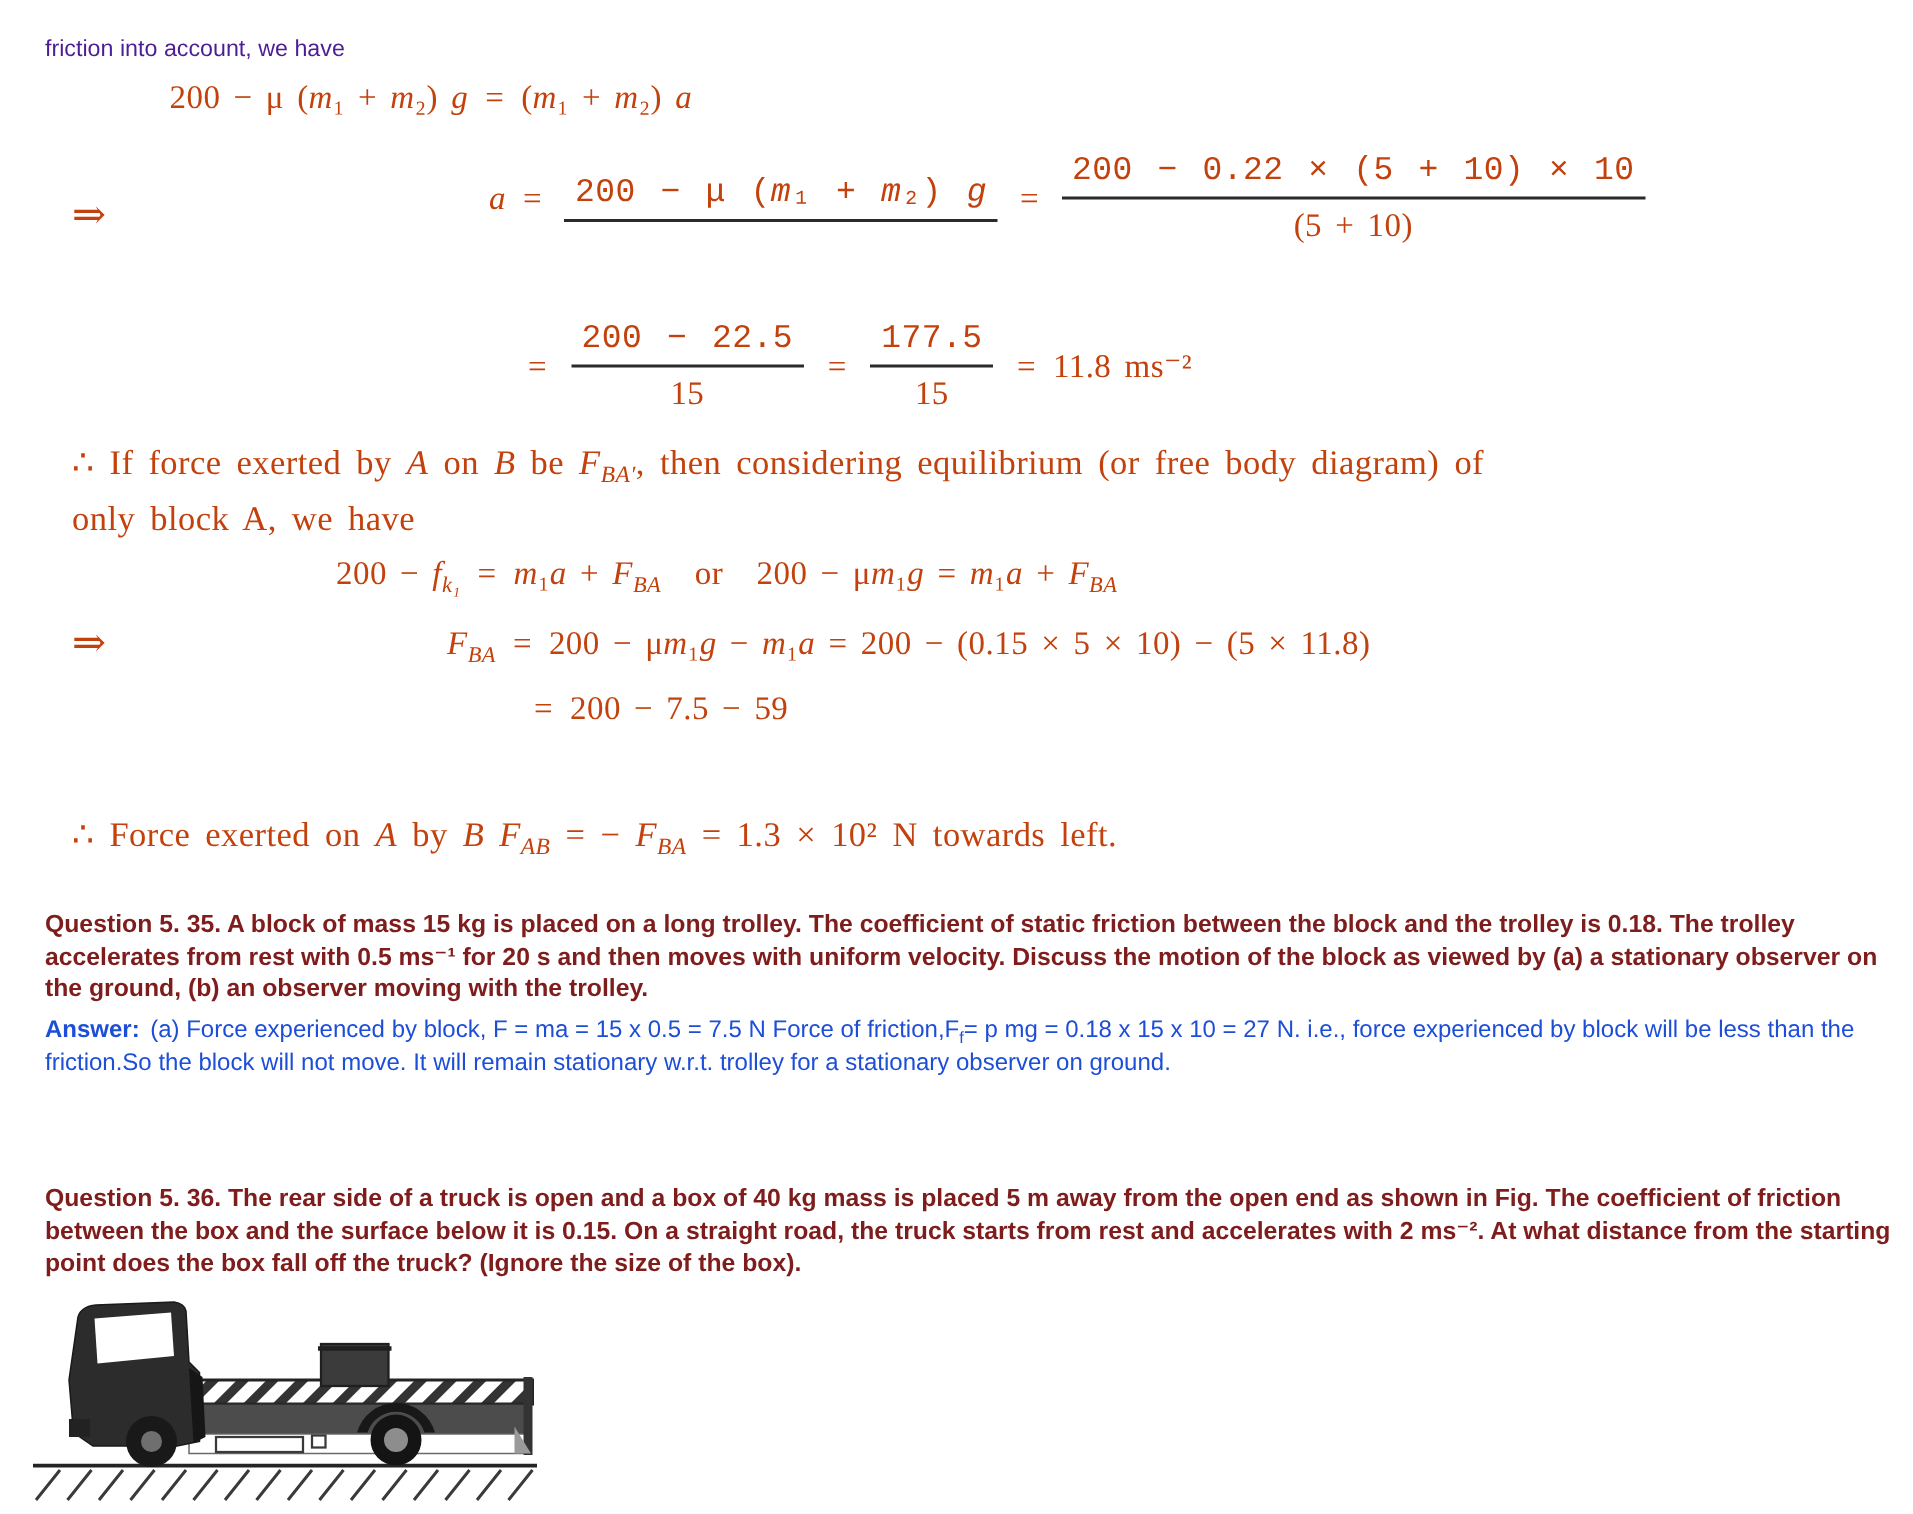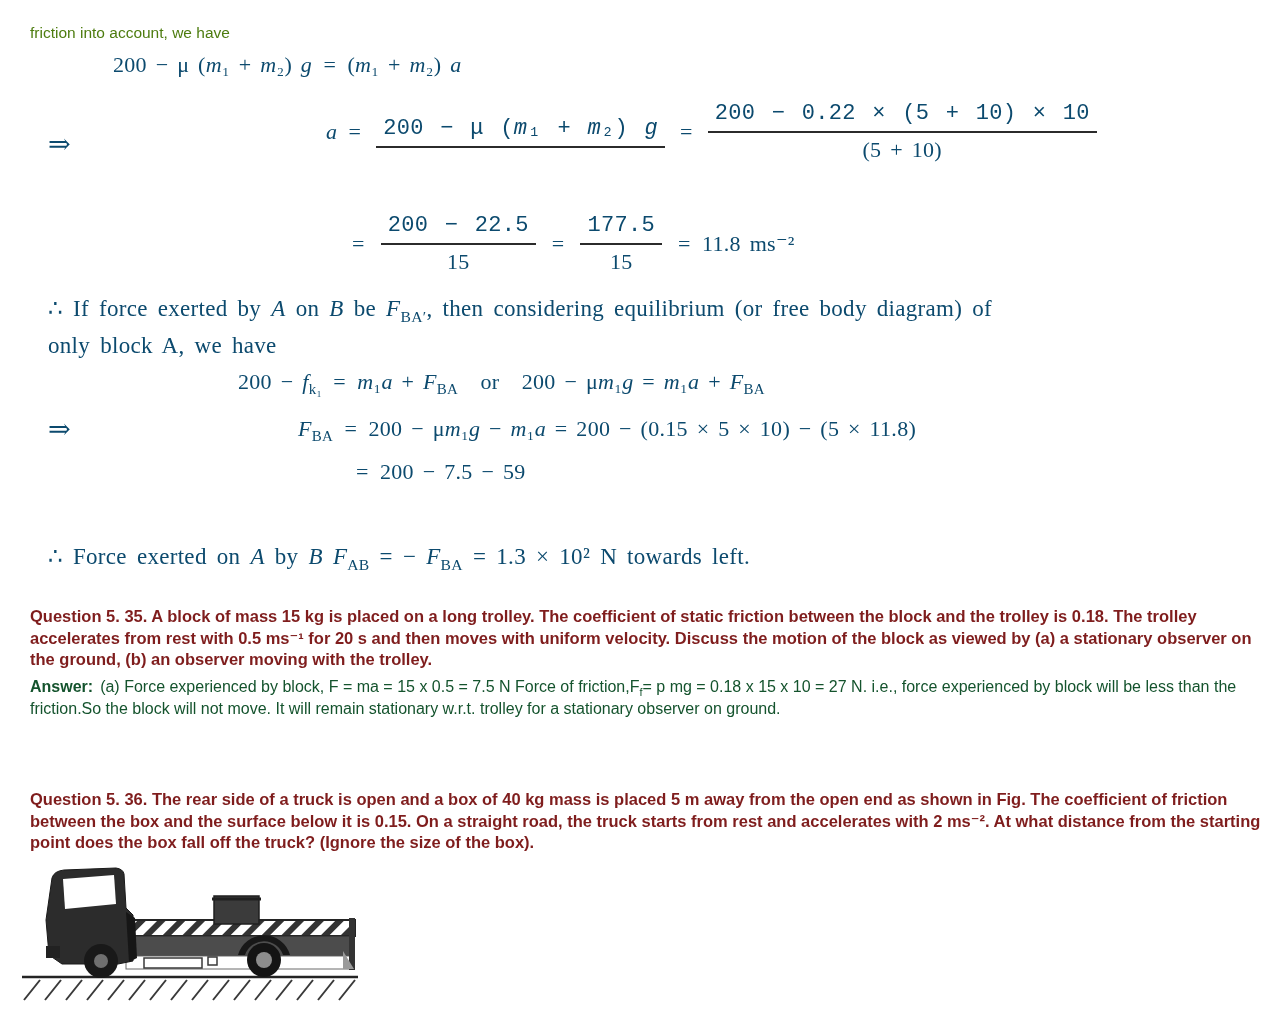--- a/index.html
+++ b/index.html
@@ -4,50 +4,50 @@
 <style>
   html,body { margin:0; padding:0; background:#fff; }
   .page {
     position:relative; width:1275px; height:1009px; background:#ffffff;
     font-family:"Liberation Serif","DejaVu Serif",serif; color:#1d1d1d; overflow:hidden;
   }
   .abs { position:absolute; }
   .sans { font-family:"Liberation Sans","DejaVu Sans",sans-serif; }
 
   .intro { left:30px; top:24px; margin:0; font-family:"Liberation Sans","DejaVu Sans",sans-serif;
-           font-size:15.5px; color:#4d7c0f; }
+           font-size:15.5px; color:#4c1d95; }
 
-  .math { font-size:22px; letter-spacing:.3px; word-spacing:3px; white-space:nowrap; color:#0c4a6e; }
+  .math { font-size:22px; letter-spacing:.3px; word-spacing:3px; white-space:nowrap; color:#c2410c; }
   .math i { font-style:italic; }
-  .math sub { font-size:68%; line-height:0; }
+  .math sub { font-size:68%; line-height:0;font-style:italic; }
 
   .eq1   { left:113px; top:52px; }
   .imp1  { left:48px;  top:128px; font-size:27px; }
   .row2  { left:326px; top:100px; display:flex; align-items:center; gap:15px; }
   .row3  { left:352px; top:212px; display:flex; align-items:center; gap:16px; }
 
   .frac  { display:inline-block; text-align:center; line-height:1.25; }
   .frac .num { display:block; padding:0 7px 3px; border-bottom:2px solid #2b2b2b;font-family:Liberation Mono, monospace; }
   .frac .den { display:block; padding-top:3px; }
 
   .para1 { left:48px; top:290px; width:990px; margin:0; font-size:23px; line-height:37px;
            white-space:normal; word-spacing:4px; }
-  .eqfk  { left:238px; top:369px; }
+  .eqfk  { left:224px; top:369px; }
   .imp2  { left:48px;  top:413px; font-size:27px; }
   .eqfba { left:298px; top:416px; }
   .eq5   { left:356px; top:459px; }
   .eq6   { left:356px; top:501px; }
   .concl { left:48px;  top:543px; margin:0; font-size:23px; word-spacing:4px;text-align:right; }
 
   .qblock { margin:0; width:1233px; font-weight:bold; font-size:16.5px; line-height:21.7px;
             color:#7f1d1d; white-space:normal; }
   .q35 { left:30px; top:606px; }
   .q36 { left:30px; top:789px; }
 
-  .ans { left:30px; top:676px; width:1233px; font-size:16px; line-height:22px; color:#14532d; }
+  .ans { left:30px; top:676px; width:1233px; font-size:16px; line-height:22px; color:#1d4ed8; }
   .ans p { margin:0; }
   .ans .anslabel { margin-right:7px; }
   .ans sub { font-size:68%; line-height:0; }
 
   .truckwrap { left:22px; top:858px; width:345px; height:148px; }
 </style>
 </head>
 <body>
 
 <div class="page">

